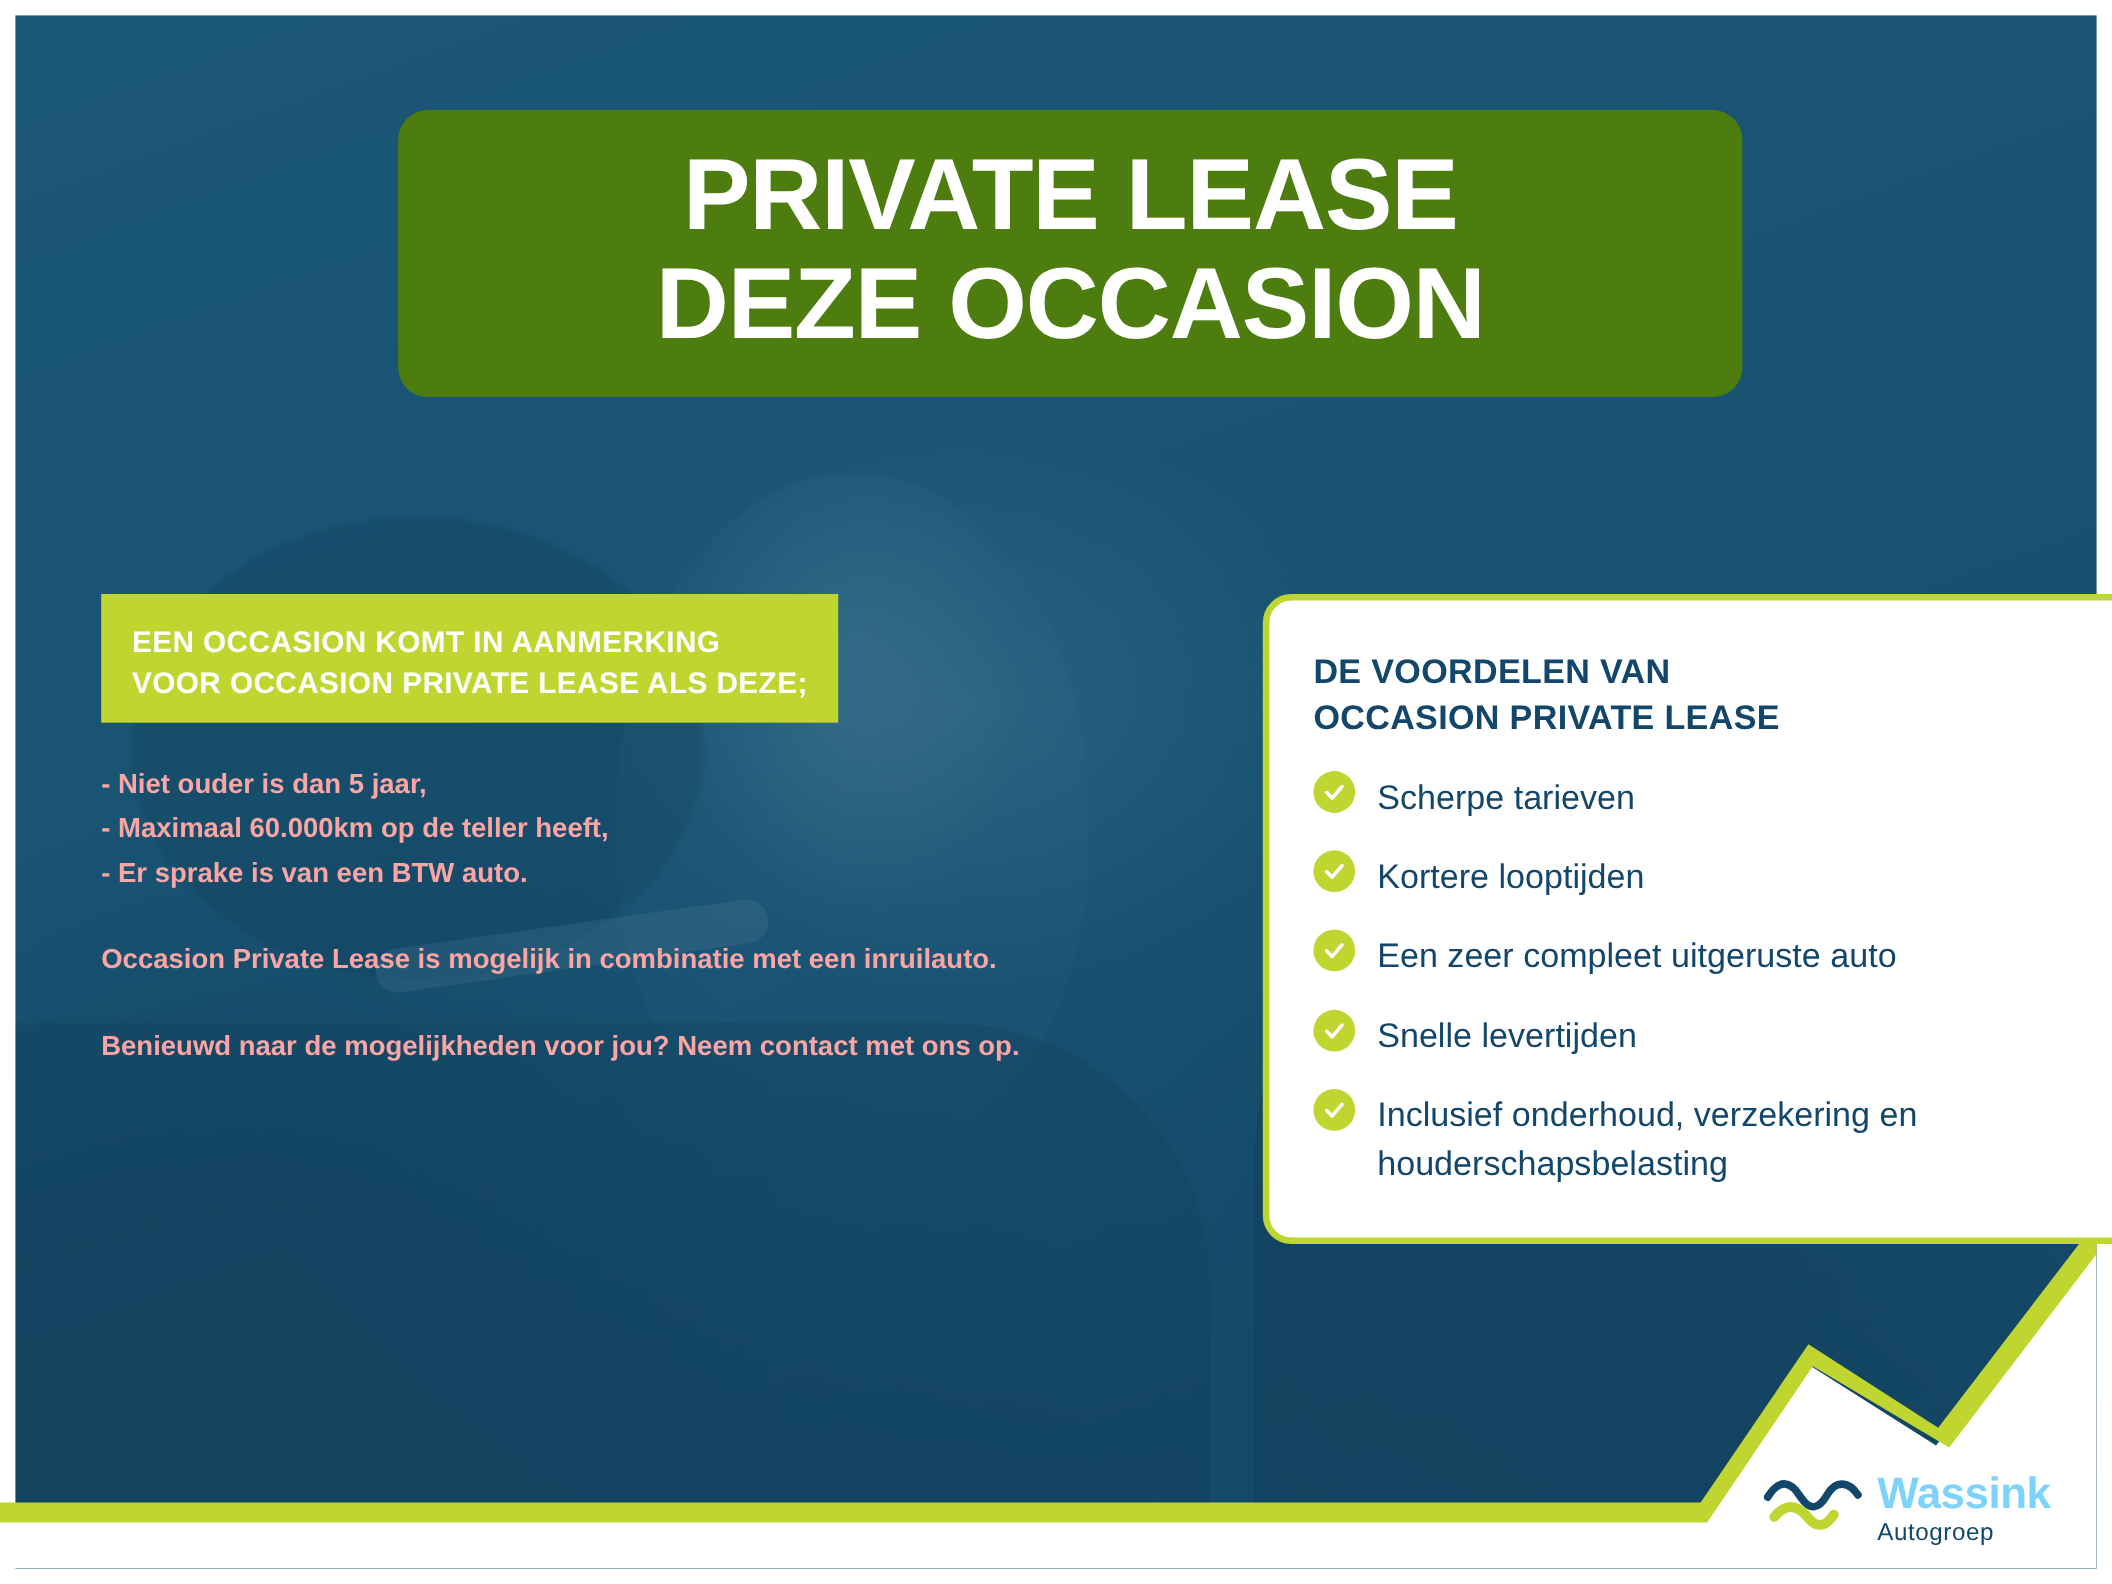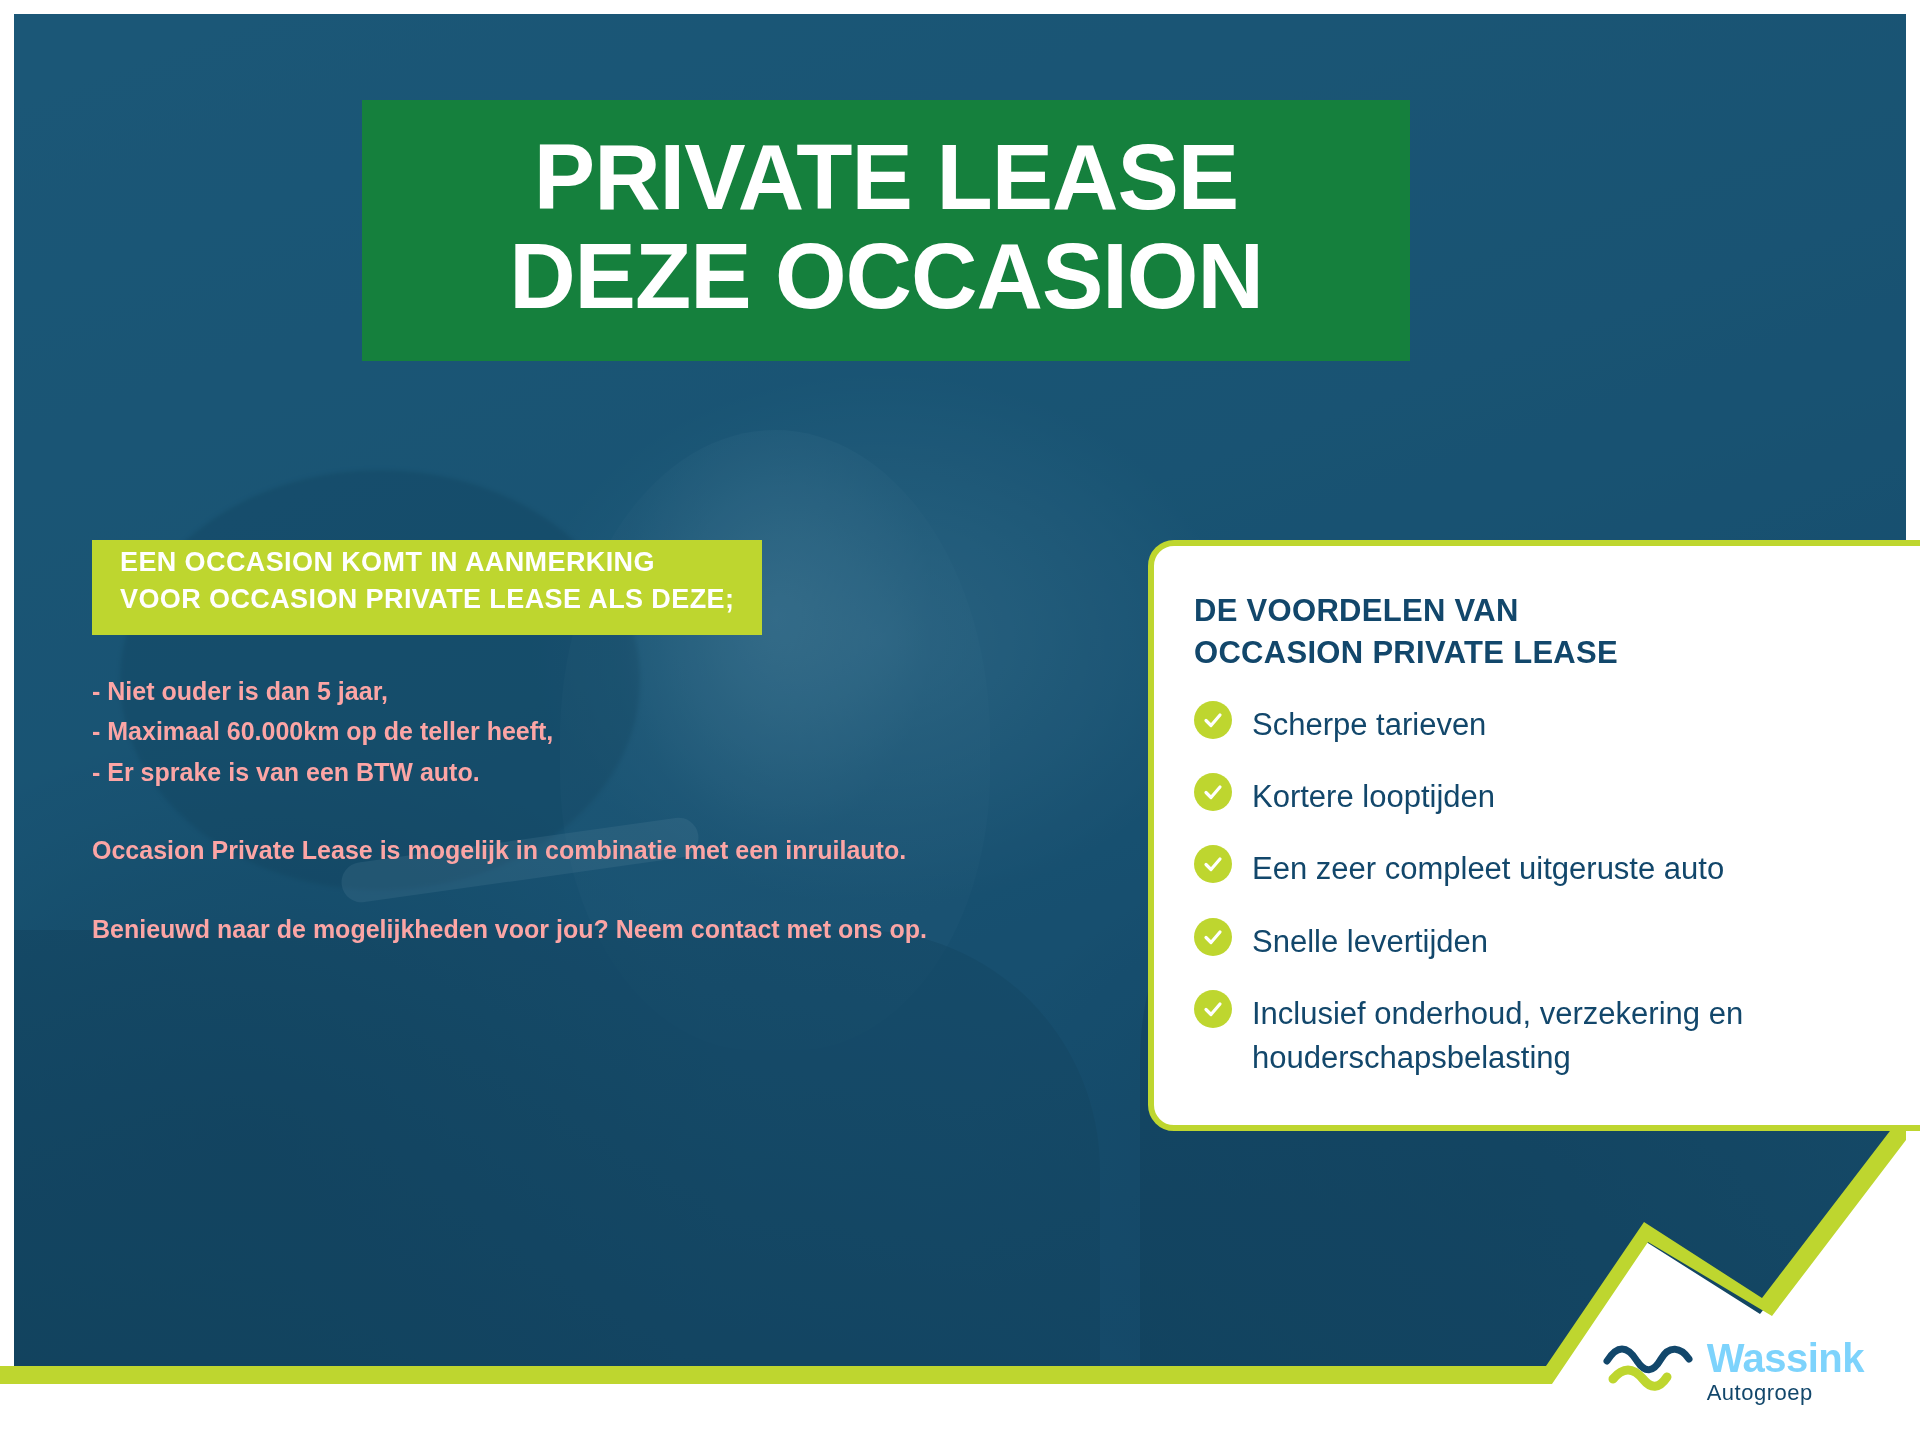--- a/index.html
+++ b/index.html
@@ -76,25 +76,26 @@
   .frame-top    { position:absolute; left:0; top:0; width:1920px; height:14px; background:#ffffff; }
   .frame-bottom { position:absolute; left:0; bottom:0; width:1920px; height:14px; background:#ffffff; }
   .frame-left   { position:absolute; left:0; top:0; width:14px; height:1440px; background:#ffffff; }
   .frame-right  { position:absolute; right:0; top:0; width:14px; height:1440px; background:#ffffff; }
 
   
   .title-block {
     position: absolute;
     left: 362px;
     top: 100px;
-    width: 1048px;
-    background: #15803d;
+    width: 1222px;
+    background: #4d7c0f;
     padding: 28px 40px 34px 40px;
     box-sizing: border-box;
     text-align: center;
+    border-radius: 27px;
   }
   .title-line {
     color: #ffffff;
     font-weight: bold;
     font-size: 92px;
     line-height: 1.08;
     letter-spacing: -1px;
     font-family: "Liberation Sans", sans-serif;
   }
 
@@ -106,21 +107,21 @@
     width: 1010px;
   }
   .green-banner {
     display: inline-block;
     background: #bed62f;
     color: #ffffff;
     font-weight: bold;
     font-size: 27px;
     line-height: 1.38;
     letter-spacing: 0.4px;
-    padding: 4px 28px 16px 28px;
+    padding: 26px 28px 16px 28px;
   }
   .left-body {
     color: #fca5a5;
     font-size: 25px;
     font-weight: bold;
     line-height: 1.62;
     margin-top: 36px;
   }
   .left-body .para {
     margin-top: 38px;

